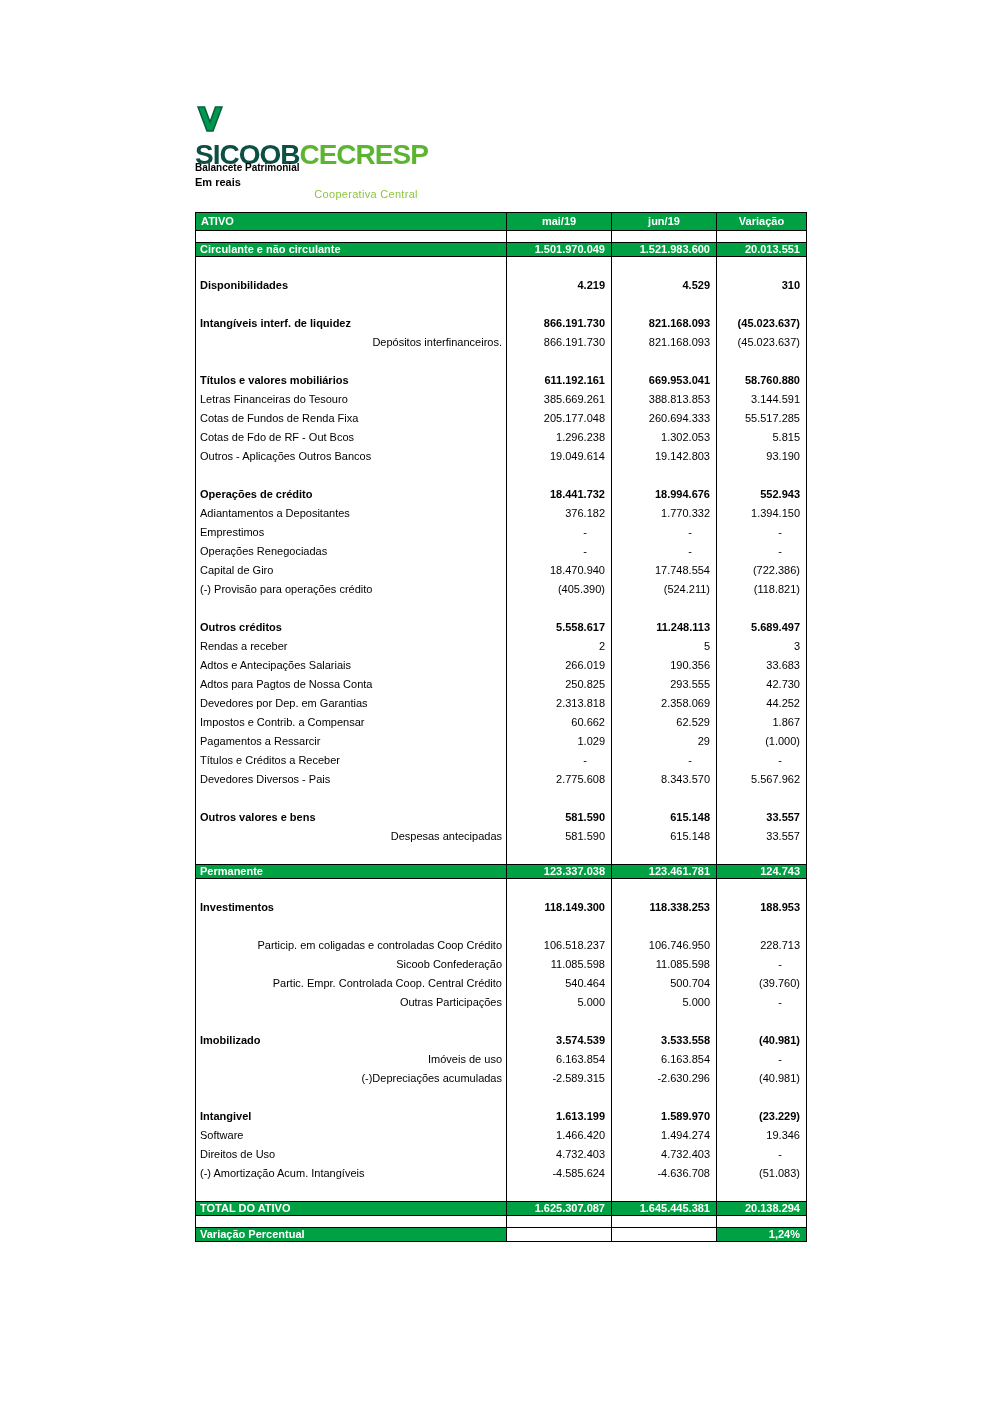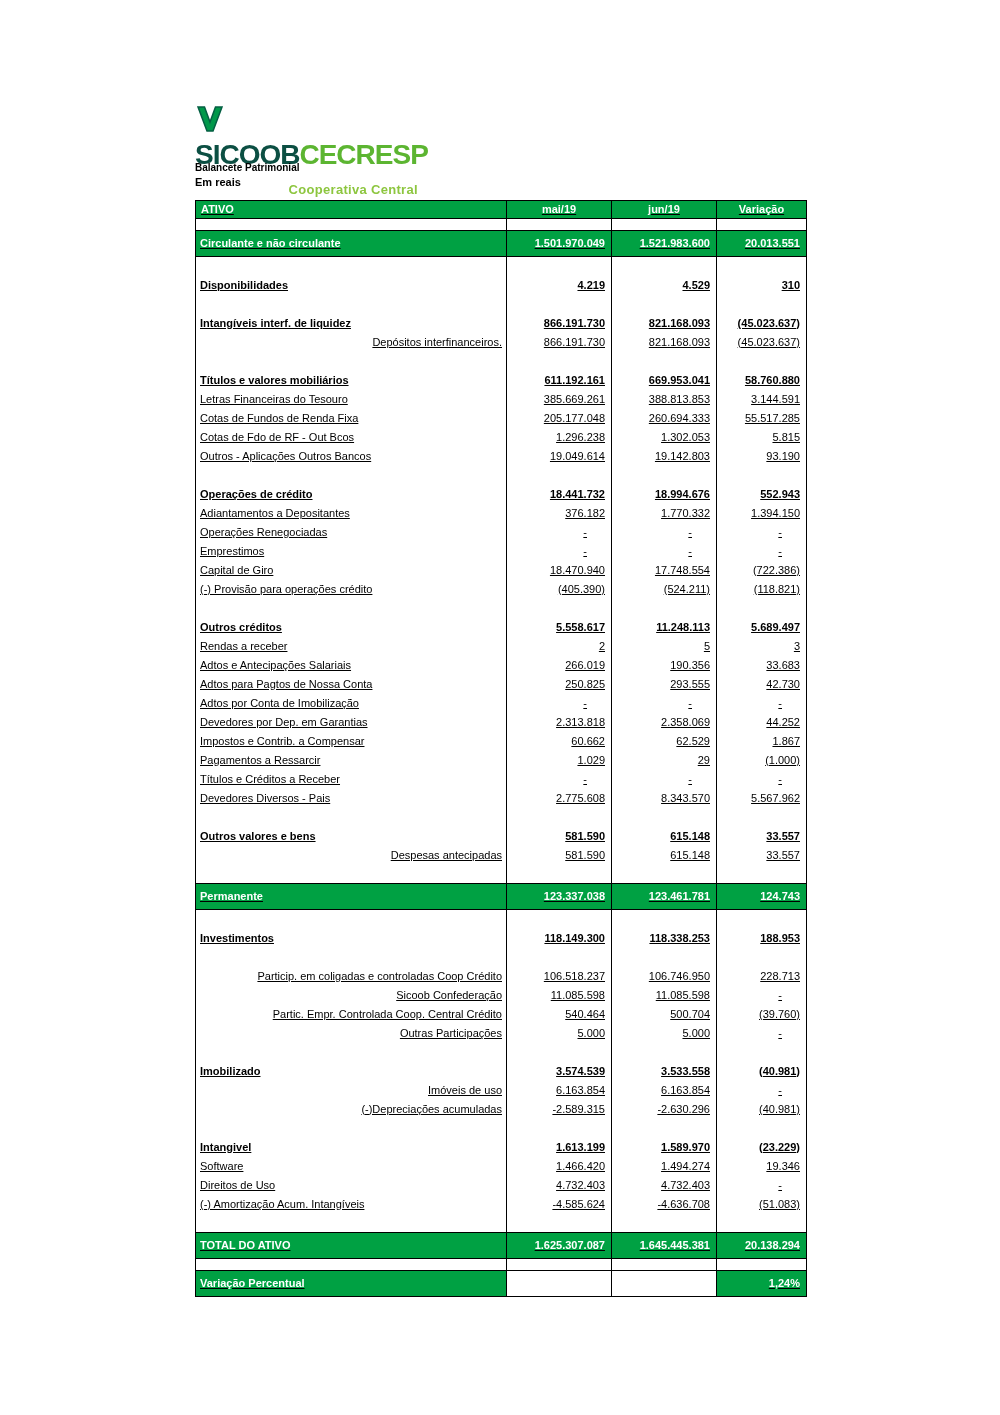--- a/index.html
+++ b/index.html
@@ -8,41 +8,41 @@
   .page { position: relative; width: 1000px; height: 1415px; background: #ffffff; overflow: hidden; }
   .content { position: absolute; left: 195px; top: 100px; width: 611px; }
 
   
   .logo { display: flex; align-items: flex-start; gap: 3px; height: 50px; flex-direction: column; }
   .logo-mark-wrap { display: inline-block; padding-top: 4px; }
   .logo-text { display: inline-block; line-height: 1; }
   .logo-line { white-space: nowrap; }
   .logo-sicoob { font-size: 28px; font-weight: bold; color: #0c4f43; letter-spacing: -1px; }
   .logo-cecresp { font-size: 28px; font-weight: bold; color: #5cb531; letter-spacing: -1px; }
-  .logo-sub { display: block; text-align: right; font-size: 13px; font-weight: bold; color: #8dc63f; margin-top: 14px; padding-right: 10px; letter-spacing: 0.3px; }
+  .logo-sub { display: block; text-align: right; font-size: 11px; font-weight: normal; color: #8dc63f; margin-top: 20px; padding-right: 10px; letter-spacing: 0.3px; }
 
   .doc-title { font-size: 10px; font-weight: bold; color: #000; margin-top: 12px; }
   .doc-subtitle { font-size: 11px; font-weight: bold; color: #000; margin-top: 3px; }
 
   
-  .balance-table { border-collapse: collapse; table-layout: fixed; width: 611px; margin-top: 12px; text-decoration: underline; }
+  .balance-table { border-collapse: collapse; table-layout: fixed; width: 611px; margin-top: 24px; }
   .balance-table th, .balance-table td {
     border-left: 1px solid #000; border-right: 1px solid #000;
     font-size: 11px; padding: 0 4px; height: 19px; line-height: 13px;
     overflow: hidden; white-space: nowrap; vertical-align: middle; color: #000;
   }
   .balance-table thead th {
     background: var(--green, #00a143); color: #fff; font-weight: bold;
     border-top: 1px solid #000; border-bottom: 1px solid #000;
     text-align: center; height: 18px;
   }
   .balance-table thead th.col-label { text-align: left; padding-left: 5px; }
   tr.row-green td, tr.row-green-split td {
     background: var(--green, #00a143); color: #fff; font-weight: bold;
-    border-top: 1px solid #000; border-bottom: 1px solid #000; height: 26px;
+    border-top: 1px solid #000; border-bottom: 1px solid #000; height: 14px;
   }
   tr.row-green-split td.white-cell { background: #ffffff; }
   tr.row-bold td { font-weight: bold; }
   td.cell-num { text-align: right; padding-right: 6px; }
   td.cell-num.dash { padding-right: 24px; }
   tr.row-spacer td { height: 19px; }
   tr.row-spacer-sm td { height: 12px; }
   .indent-0 { padding-left: 3px; }
   .indent-1 { padding-left: 9px; }
   .indent-2 { padding-left: 15px; }
@@ -177,27 +177,27 @@
             <td class="cell-num">18.994.676</td>
             <td class="cell-num">552.943</td>
           </tr>
           <tr class="row-item">
             <td class="cell-label indent-1">Adiantamentos a Depositantes</td>
             <td class="cell-num">376.182</td>
             <td class="cell-num">1.770.332</td>
             <td class="cell-num">1.394.150</td>
           </tr>
           <tr class="row-item">
+            <td class="cell-label indent-1">Emprestimos</td>
+            <td class="cell-num dash">-</td>
+            <td class="cell-num dash">-</td>
+            <td class="cell-num dash">-</td>
+          </tr>
+          <tr class="row-item">
             <td class="cell-label indent-1">Operações Renegociadas</td>
-            <td class="cell-num dash">-</td>
-            <td class="cell-num dash">-</td>
-            <td class="cell-num dash">-</td>
-          </tr>
-          <tr class="row-item">
-            <td class="cell-label indent-1">Emprestimos</td>
             <td class="cell-num dash">-</td>
             <td class="cell-num dash">-</td>
             <td class="cell-num dash">-</td>
           </tr>
           <tr class="row-item">
             <td class="cell-label indent-1">Capital de Giro</td>
             <td class="cell-num">18.470.940</td>
             <td class="cell-num">17.748.554</td>
             <td class="cell-num">(722.386)</td>
           </tr>
@@ -229,26 +229,20 @@
             <td class="cell-label indent-1">Adtos e Antecipações Salariais</td>
             <td class="cell-num">266.019</td>
             <td class="cell-num">190.356</td>
             <td class="cell-num">33.683</td>
           </tr>
           <tr class="row-item">
             <td class="cell-label indent-1">Adtos para Pagtos de Nossa Conta</td>
             <td class="cell-num">250.825</td>
             <td class="cell-num">293.555</td>
             <td class="cell-num">42.730</td>
-          </tr>
-          <tr class="row-item">
-            <td class="cell-label indent-1">Adtos por Conta de Imobilização</td>
-            <td class="cell-num dash">-</td>
-            <td class="cell-num dash">-</td>
-            <td class="cell-num dash">-</td>
           </tr>
           <tr class="row-item">
             <td class="cell-label indent-1">Devedores por Dep. em Garantias</td>
             <td class="cell-num">2.313.818</td>
             <td class="cell-num">2.358.069</td>
             <td class="cell-num">44.252</td>
           </tr>
           <tr class="row-item">
             <td class="cell-label indent-1">Impostos e Contrib. a Compensar</td>
             <td class="cell-num">60.662</td>

